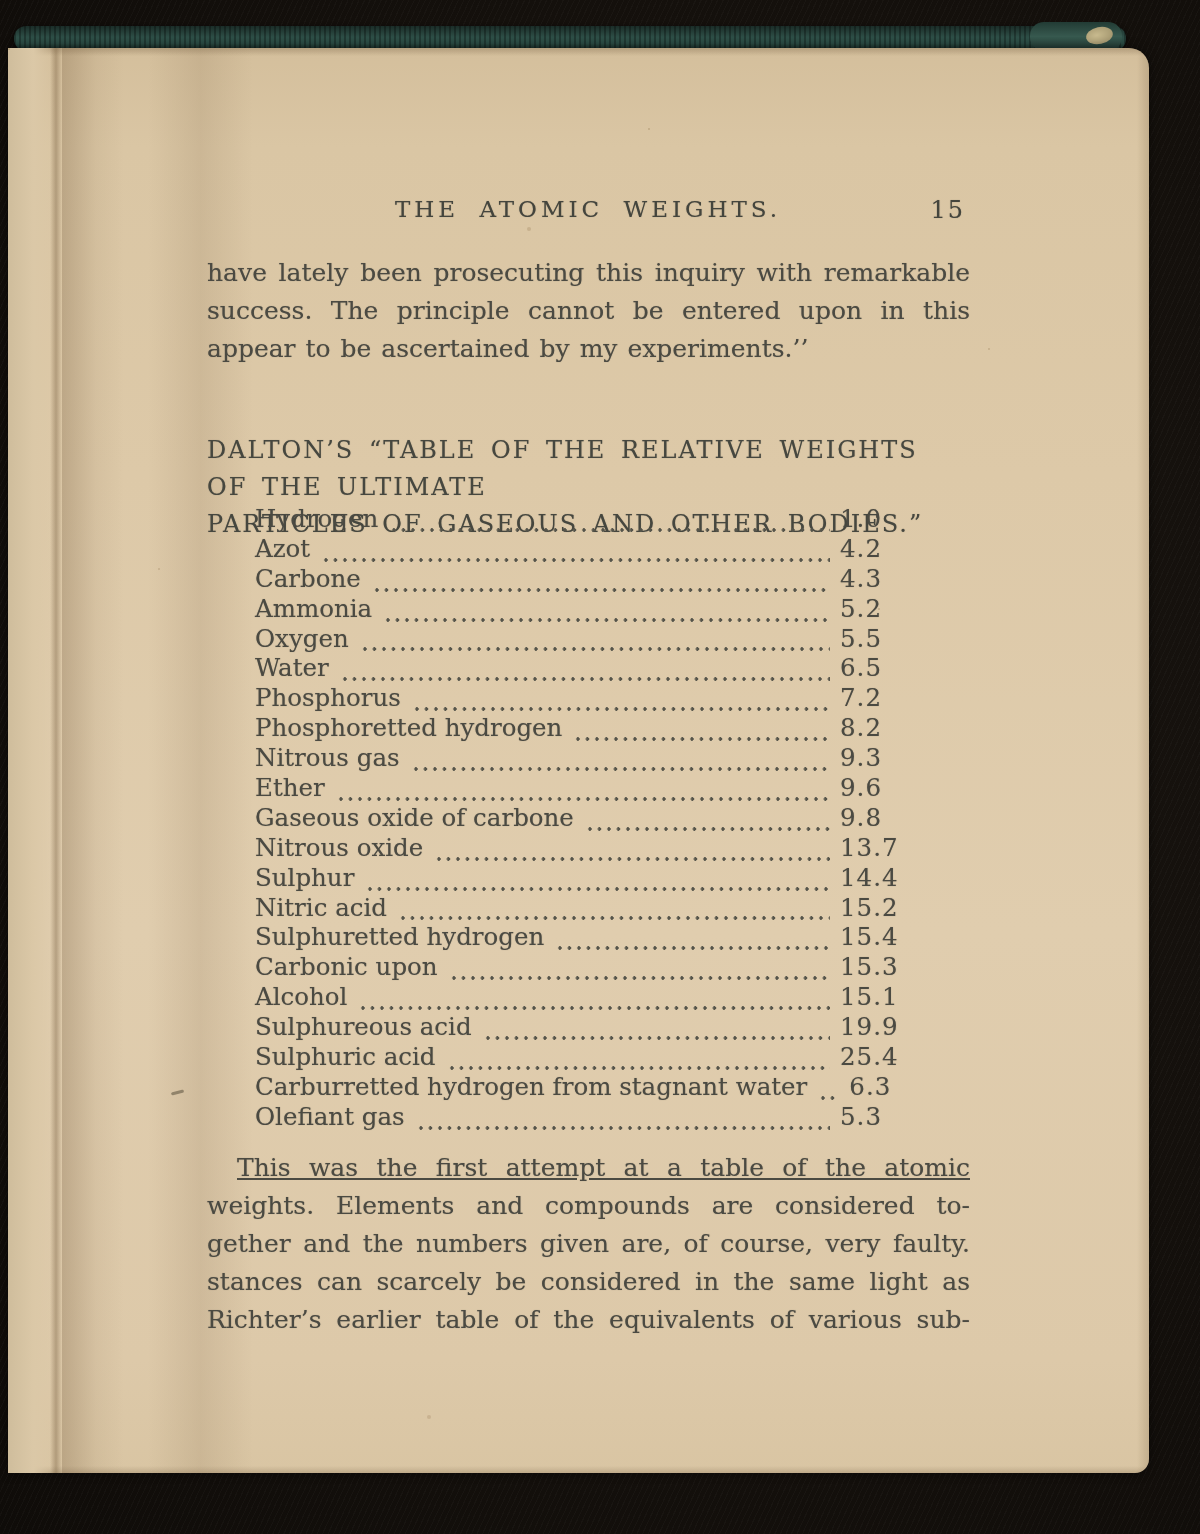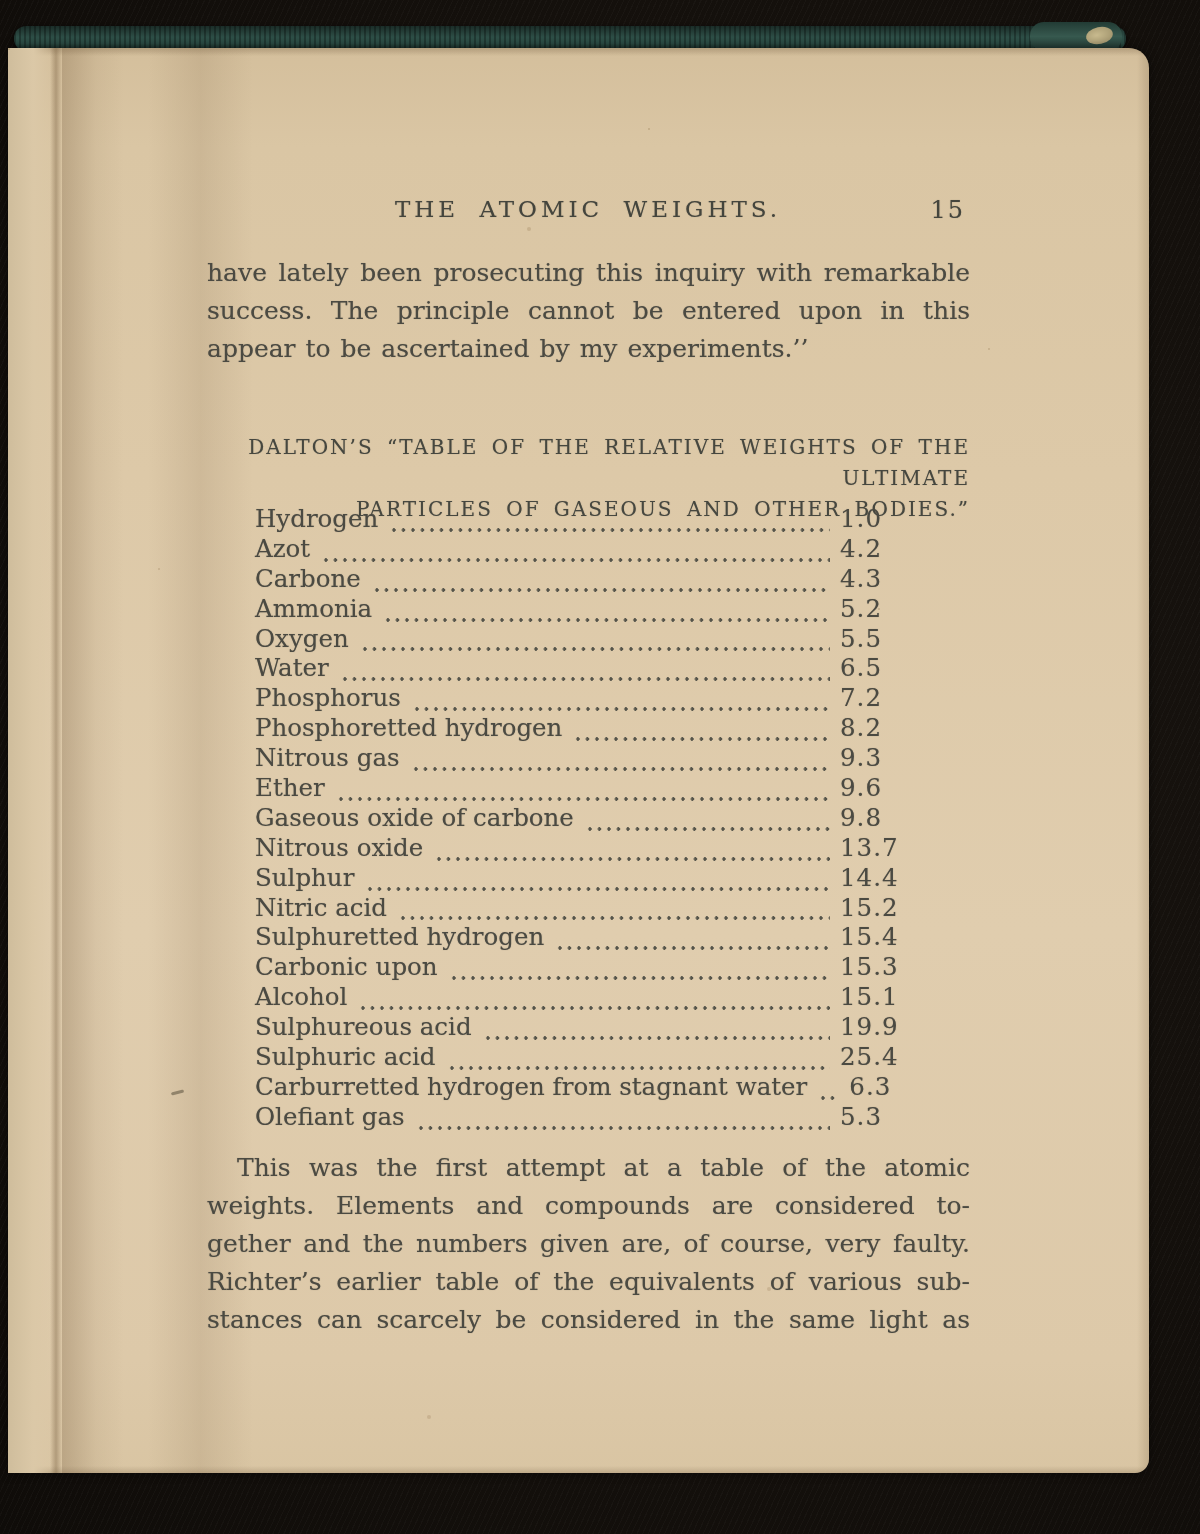--- a/index.html
+++ b/index.html
@@ -68,25 +68,25 @@
   .head-title{
     text-align:center;font-size:23px;letter-spacing:4px;word-spacing:9px;color:#44453d;
   }
   .page-num{position:absolute;right:4px;top:0;font-size:24px;letter-spacing:2px;color:#44453d;}
 
   .para{position:absolute;left:199px;width:763px;font-size:25px;line-height:38px;color:#4b4a42;}
   .para1{top:206px;}
   .para2{top:1101px;}
   .pline{text-align:justify;text-align-last:justify;word-spacing:2px;}
   .pline.last{text-align-last:left;}
-  .pline.indent{padding-left:30px;}
+  .pline.indent{padding-left:30px;text-decoration:underline;}
 
   .caption{
-    position:absolute;left:199px;top:384px;width:763px;text-align:right;
-    font-size:20px;line-height:31px;letter-spacing:2px;word-spacing:5px;color:#46473f;
+    position:absolute;left:199px;top:384px;width:763px;text-align:left;
+    font-size:24px;line-height:37px;letter-spacing:2px;word-spacing:5px;color:#46473f;
   }
 
   .trows{position:absolute;left:247px;top:456px;width:657px;}
   .trow{display:flex;align-items:baseline;height:29.9px;}
   .tname{font-size:24.5px;white-space:nowrap;color:#4b4a42;}
   .leader{
     flex:1;height:6px;margin:0 10px 1px 12px;align-self:flex-end;
     background-image:radial-gradient(circle 1.8px at 4px 3px,#55544a 90%,rgba(85,84,74,0) 100%);
     background-size:9.5px 6px;background-repeat:repeat-x;background-position:left center;
     min-width:20px;
@@ -255,19 +255,19 @@
         <span class="tname">Olefiant gas</span>
         <span class="leader"></span>
         <span class="tval">5.3</span>
       </div>
     </div>
 
     <div class="para para2 text">
       <div class="pline indent">This was the first attempt at a table of the atomic</div>
       <div class="pline">weights.  Elements and compounds are considered to-</div>
       <div class="pline">gether and the numbers given are, of course, very faulty.</div>
+      <div class="pline">stances can scarcely be considered in the same light as</div>
       <div class="pline">Richter’s earlier table of the equivalents of various sub-</div>
-      <div class="pline">stances can scarcely be considered in the same light as</div>
     </div>
 
     <div class="artifact-dash"></div>
   </div>
 </div>
 
 </body></html>

